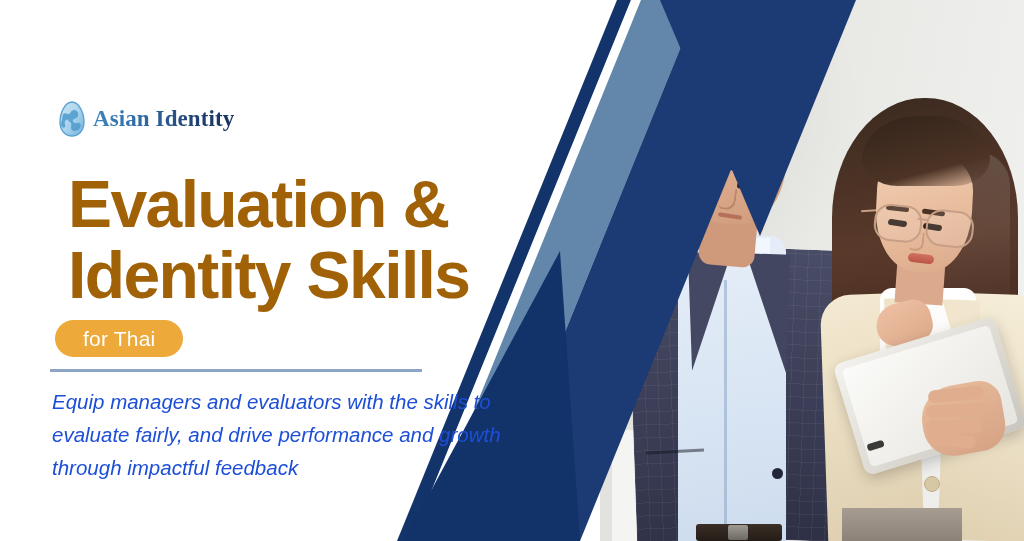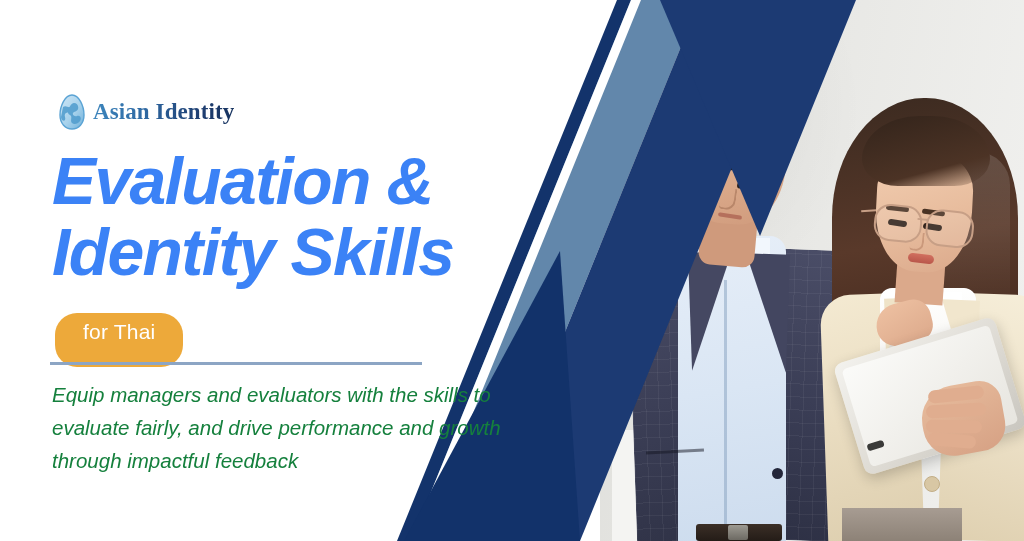--- a/index.html
+++ b/index.html
@@ -480,21 +480,21 @@
     position: absolute;
     inset: 0;
     width: 1024px;
     height: 541px;
     pointer-events: none;
   }
 
   
   .content {
     position: absolute;
-    left: 0; top: 8px;
+    left: 0; top: 15px;
     width: 600px;
     height: 493px;
   }
 
   .logo {
     position: absolute;
     left: 58px;
     top: 86px;
     display: flex;
     align-items: center;
@@ -515,36 +515,35 @@
     background-clip: text;
     color: transparent;
     white-space: nowrap;
   }
 
   .title {
     position: absolute;
     left: 52px;
     top: 138px;
     width: 540px;
-    margin: 0;
+    margin: 16px;
     font-size: 66px;
     line-height: 1.07;
     font-weight: 700;
     letter-spacing: -1.6px;
-    color: #3b82f6;
-    font-style: italic;
+    color: #a16207;
   }
   .title .line { display: block; }
 
   .badge {
     position: absolute;
     left: 55px;
     top: 305px;
     display: inline-block;
-    padding: 7px 28px 23px;
+    padding: 7px 28px 6px;
     background: #eda93a;
     color: #ffffff;
     font-size: 21px;
     font-weight: 400;
     letter-spacing: .2px;
     border-radius: 22px;
   }
 
   .divider {
     position: absolute;
@@ -560,21 +559,21 @@
   .desc {
     position: absolute;
     left: 52px;
     top: 370px;
     width: 470px;
     margin: 0;
     font-size: 20.5px;
     line-height: 1.62;
     font-style: italic;
     font-weight: 400;
-    color: #15803d;
+    color: #1d4ed8;
   }
 </style>
 </head>
 <body>
 
 <div class="banner">
 
   <div class="photo-block">
     <div class="photo-wall"></div>
     <div class="photo-wall-shadow"></div>

